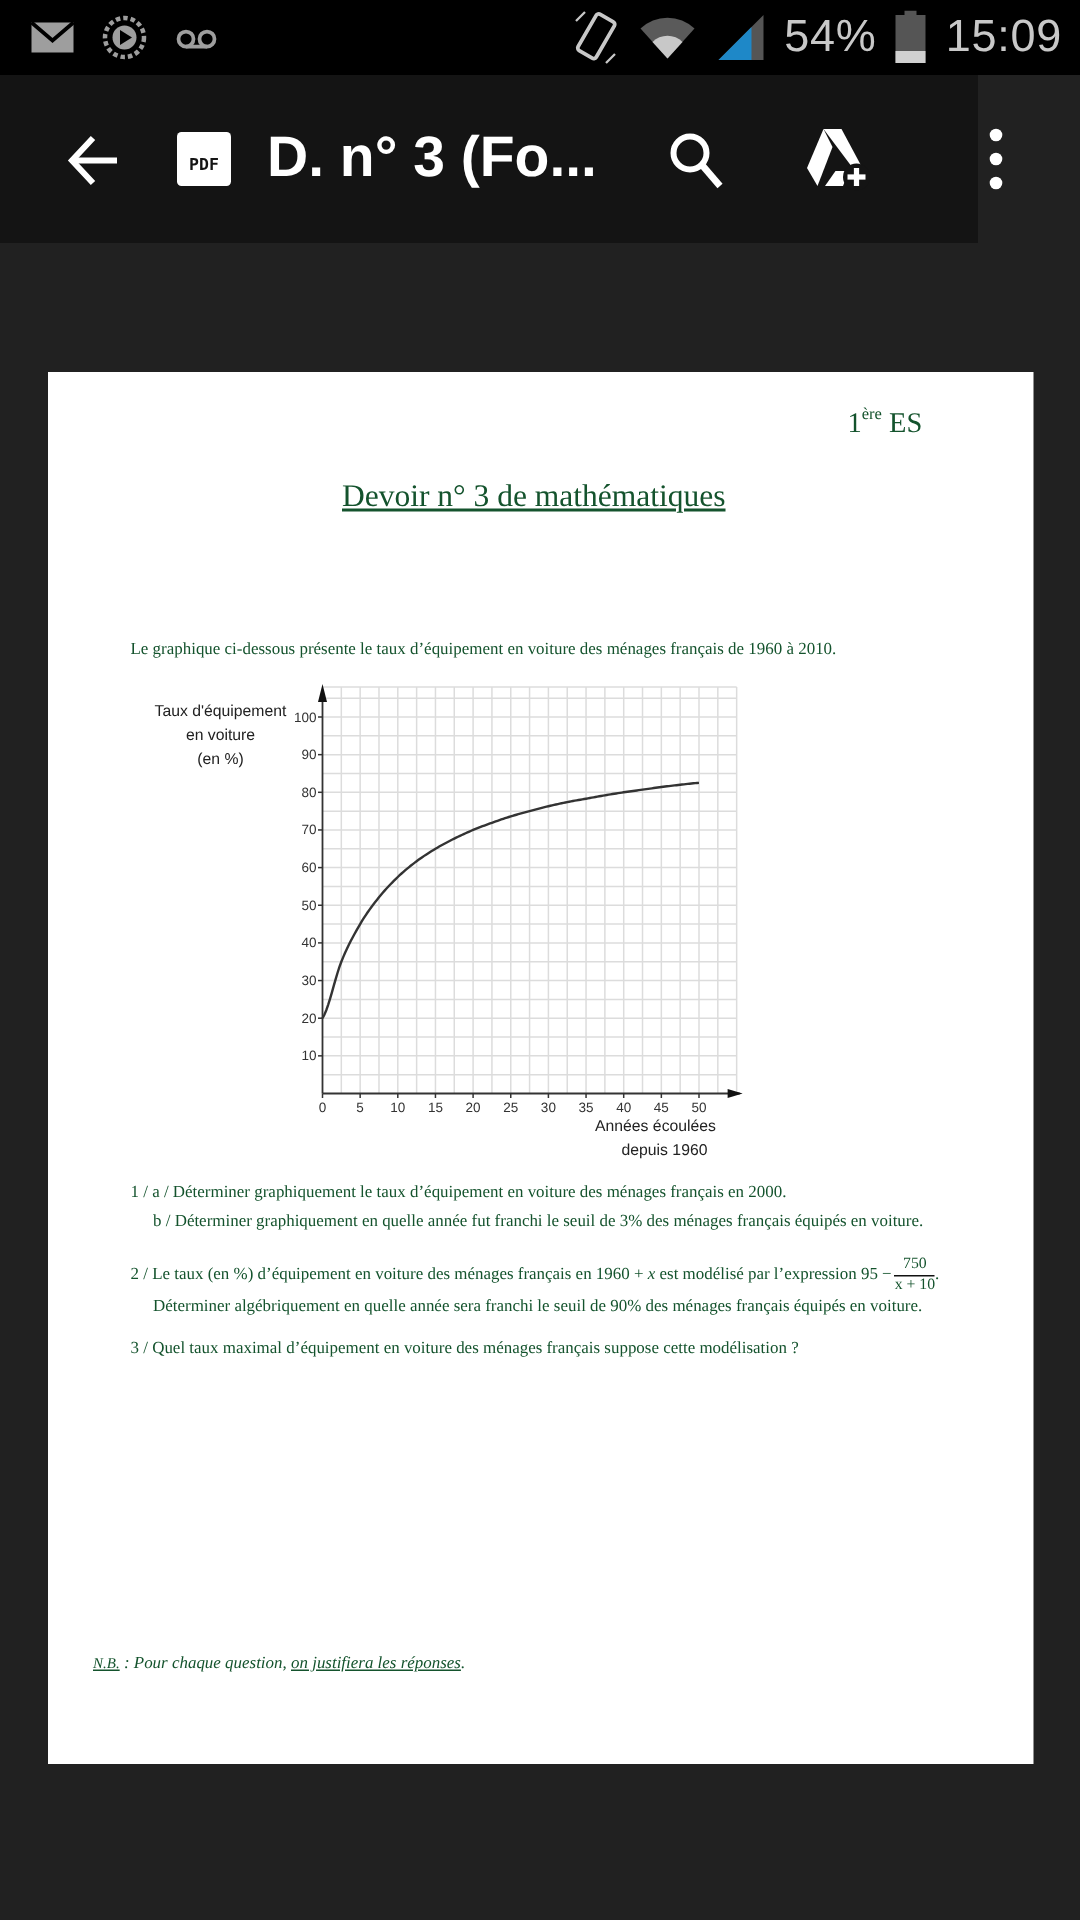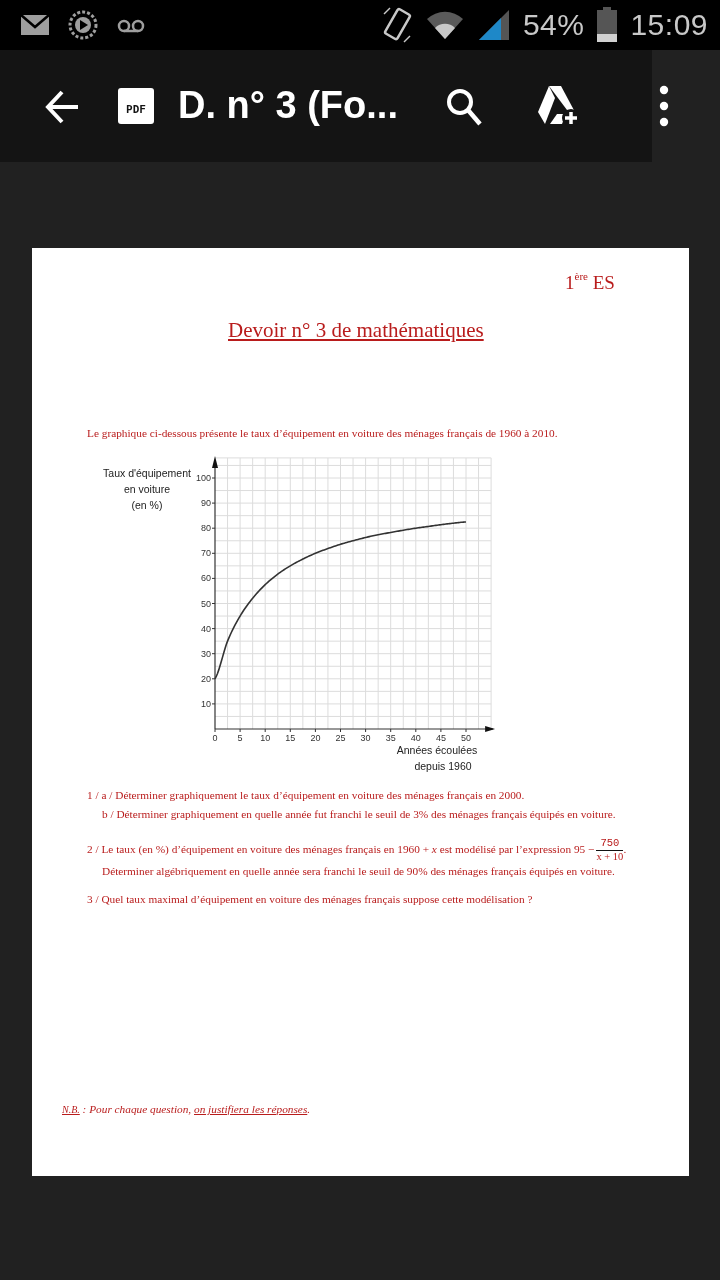--- a/index.html
+++ b/index.html
@@ -11,32 +11,32 @@
   #status-bar .sb-left { position: absolute; left: 20px; top: 10px; display: flex; align-items: center; gap: 18px; }
   #status-bar .sb-right { position: absolute; right: 12px; top: 0; height: 50px; display: flex; align-items: center; gap: 12px; }
   .sb-text { font-size: 30px; color: #c8c8c8; font-family: "Liberation Sans", sans-serif; letter-spacing: 0.5px; }
 
   
   #app-bar { position: absolute; left: 0; top: 50px; width: 652px; height: 112px; background: #141414; }
   #app-bar .ab-item { position: absolute; }
   #title { position: absolute; left: 178px; top: 84px; font-size: 38px; color: #fff; white-space: nowrap; font-family: "Liberation Sans", sans-serif; font-weight: bold; }
 
   
-  #page { position: absolute; left: 32px; top: 248px; width: 657px; height: 928px; background: #fff; font-family: "Liberation Serif", serif; color: #b91c1c; }
+  #page { position: absolute; left: 32px; top: 248px; width: 657px; height: 928px; background: #fff; font-family: "Liberation Serif", serif; color: #14532d; }
   .ptxt { position: absolute; white-space: nowrap; }
   #level { left: 533px; top: 24px; font-size: 19px; }
   #level sup { font-size: 11px; vertical-align: top; position: relative; top: -2px; }
   #doc-title { left: 196px; top: 70px; font-size: 21px; text-decoration: underline; }
   #intro { left: 55px; top: 179px; font-size: 11.3px; }
   .q { font-size: 11.3px; }
   #nb { left: 30px; top: 855px; font-size: 11.3px; font-style: italic; }
   #nb .nb-label { font-size: 10px; text-decoration: underline; }
   #nb .nb-ul { text-decoration: underline; }
   .frac { display: inline-block; vertical-align: middle; text-align: center; font-size: 10.5px; line-height: 1; margin-left: 2px; }
-  .frac .num { display: block; border-bottom: 1px solid #111; padding: 0 2px 1px; font-family: Liberation Mono, monospace; }
+  .frac .num { display: block; border-bottom: 1px solid #111; padding: 0 2px 1px; }
   .frac .den { display: block; padding-top: 1px; font-style: normal; }
   .ital { font-style: italic; }
 
   #chart { position: absolute; left: 0; top: 0; width: 657px; height: 928px; }
   .axis-text { font-family: "Liberation Sans", sans-serif; font-size: 9px; fill: #333; }
   .ylabel-text { font-family: "Liberation Sans", sans-serif; font-size: 10.5px; fill: #222; }
 </style>
 </head>
 <body>
 

